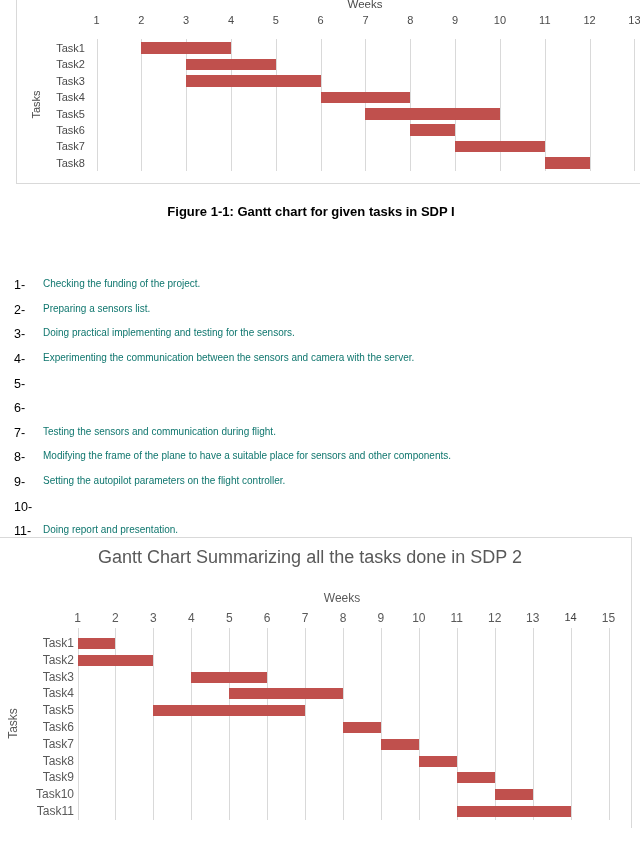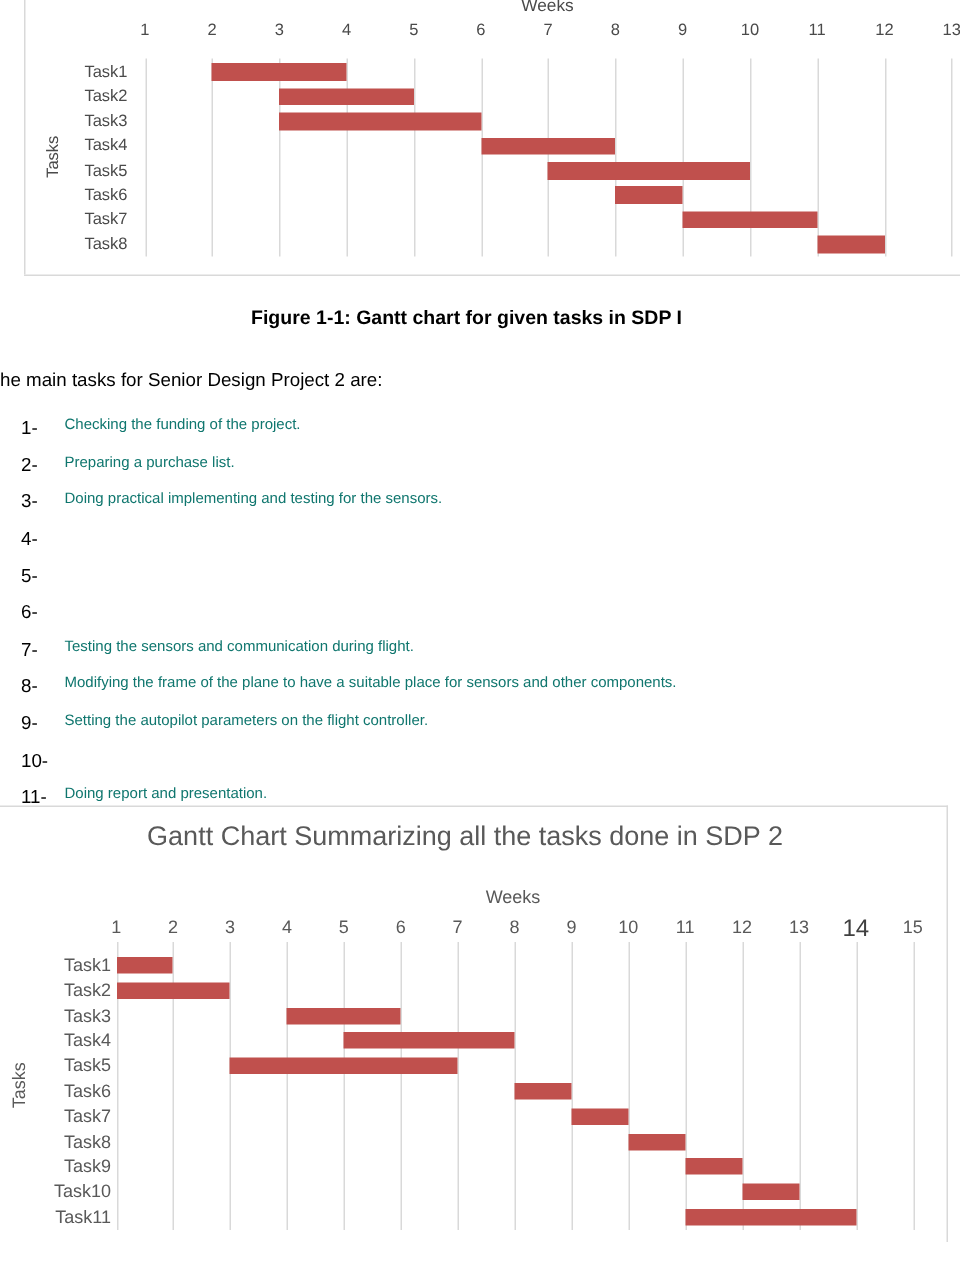--- a/index.html
+++ b/index.html
@@ -82,37 +82,37 @@
       <div class="cylab" style="left: 25px; top: 122px; width: 60px; height: 16.4px; line-height: 16.4px; font-size: 11px; color: rgb(74, 74, 74);">Task6</div>
       <div class="cbar" style="left: 410.31px; top: 124.45px; width: 44.83px; height: 11.5px; background: rgb(192, 80, 77);"></div>
       <div class="cylab" style="left: 25px; top: 138.4px; width: 60px; height: 16.4px; line-height: 16.4px; font-size: 11px; color: rgb(74, 74, 74);">Task7</div>
       <div class="cbar" style="left: 455.14px; top: 140.85px; width: 89.66px; height: 11.5px; background: rgb(192, 80, 77);"></div>
       <div class="cylab" style="left: 25px; top: 154.8px; width: 60px; height: 16.4px; line-height: 16.4px; font-size: 11px; color: rgb(74, 74, 74);">Task8</div>
       <div class="cbar" style="left: 544.8px; top: 157.25px; width: 44.83px; height: 11.5px; background: rgb(192, 80, 77);"></div>
     </div>
 
   <div class="caption">Figure 1-1: Gantt chart for given tasks in SDP I</div>
 
-  <div class="intro">he main tasks for Senior Design Project 2 are:</div>
 
   <div id="task-list" class="tasklist">
       <div class="task-item">
         <span class="task-num">1-</span>
         <span class="task-text">Checking the funding of the project.</span>
       </div>
       <div class="task-item">
         <span class="task-num">2-</span>
-        <span class="task-text">Preparing a purchase list.</span>
+        <span class="task-text">Preparing a sensors list.</span>
       </div>
       <div class="task-item">
         <span class="task-num">3-</span>
         <span class="task-text">Doing practical implementing and testing for the sensors.</span>
       </div>
       <div class="task-item">
         <span class="task-num">4-</span>
+        <span class="task-text">Experimenting the communication between the sensors and camera with the server.</span>
       </div>
       <div class="task-item">
         <span class="task-num">5-</span>
       </div>
       <div class="task-item">
         <span class="task-num">6-</span>
       </div>
       <div class="task-item">
         <span class="task-num">7-</span>
         <span class="task-text">Testing the sensors and communication during flight.</span>
@@ -159,21 +159,21 @@
       <div class="ctick" style="left: 365.94px; top: 76px; width: 30px; font-size: 12px; color: rgb(89, 89, 89);">9</div>
       <div class="cline" style="left: 380.94px; top: 93px; width: 1px; height: 192px; background: rgb(217, 217, 217);"></div>
       <div class="ctick" style="left: 403.87px; top: 76px; width: 30px; font-size: 12px; color: rgb(89, 89, 89);">10</div>
       <div class="cline" style="left: 418.87px; top: 93px; width: 1px; height: 192px; background: rgb(217, 217, 217);"></div>
       <div class="ctick" style="left: 441.8px; top: 76px; width: 30px; font-size: 12px; color: rgb(89, 89, 89);">11</div>
       <div class="cline" style="left: 456.8px; top: 93px; width: 1px; height: 192px; background: rgb(217, 217, 217);"></div>
       <div class="ctick" style="left: 479.73px; top: 76px; width: 30px; font-size: 12px; color: rgb(89, 89, 89);">12</div>
       <div class="cline" style="left: 494.73px; top: 93px; width: 1px; height: 192px; background: rgb(217, 217, 217);"></div>
       <div class="ctick" style="left: 517.66px; top: 76px; width: 30px; font-size: 12px; color: rgb(89, 89, 89);">13</div>
       <div class="cline" style="left: 532.66px; top: 93px; width: 1px; height: 192px; background: rgb(217, 217, 217);"></div>
-      <div class="ctick" style="left: 555.59px; top: 76px; width: 30px; font-size: 16px; color: #404040;">14</div>
+      <div class="ctick" style="left: 555.59px; top: 76px; width: 30px; font-size: 11px; color: #404040;">14</div>
       <div class="cline" style="left: 570.59px; top: 93px; width: 1px; height: 192px; background: rgb(217, 217, 217);"></div>
       <div class="ctick" style="left: 593.52px; top: 76px; width: 30px; font-size: 12px; color: rgb(89, 89, 89);">15</div>
       <div class="cline" style="left: 608.52px; top: 93px; width: 1px; height: 192px; background: rgb(217, 217, 217);"></div>
       <div class="cylab" style="left: 14px; top: 100px; width: 60px; height: 16.8px; line-height: 16.8px; font-size: 12px; color: rgb(89, 89, 89);">Task1</div>
       <div class="cbar" style="left: 77.5px; top: 102.9px; width: 37.93px; height: 11px; background: rgb(192, 80, 77);"></div>
       <div class="cylab" style="left: 14px; top: 116.8px; width: 60px; height: 16.8px; line-height: 16.8px; font-size: 12px; color: rgb(89, 89, 89);">Task2</div>
       <div class="cbar" style="left: 77.5px; top: 119.7px; width: 75.86px; height: 11px; background: rgb(192, 80, 77);"></div>
       <div class="cylab" style="left: 14px; top: 133.6px; width: 60px; height: 16.8px; line-height: 16.8px; font-size: 12px; color: rgb(89, 89, 89);">Task3</div>
       <div class="cbar" style="left: 191.29px; top: 136.5px; width: 75.86px; height: 11px; background: rgb(192, 80, 77);"></div>
       <div class="cylab" style="left: 14px; top: 150.4px; width: 60px; height: 16.8px; line-height: 16.8px; font-size: 12px; color: rgb(89, 89, 89);">Task4</div>

